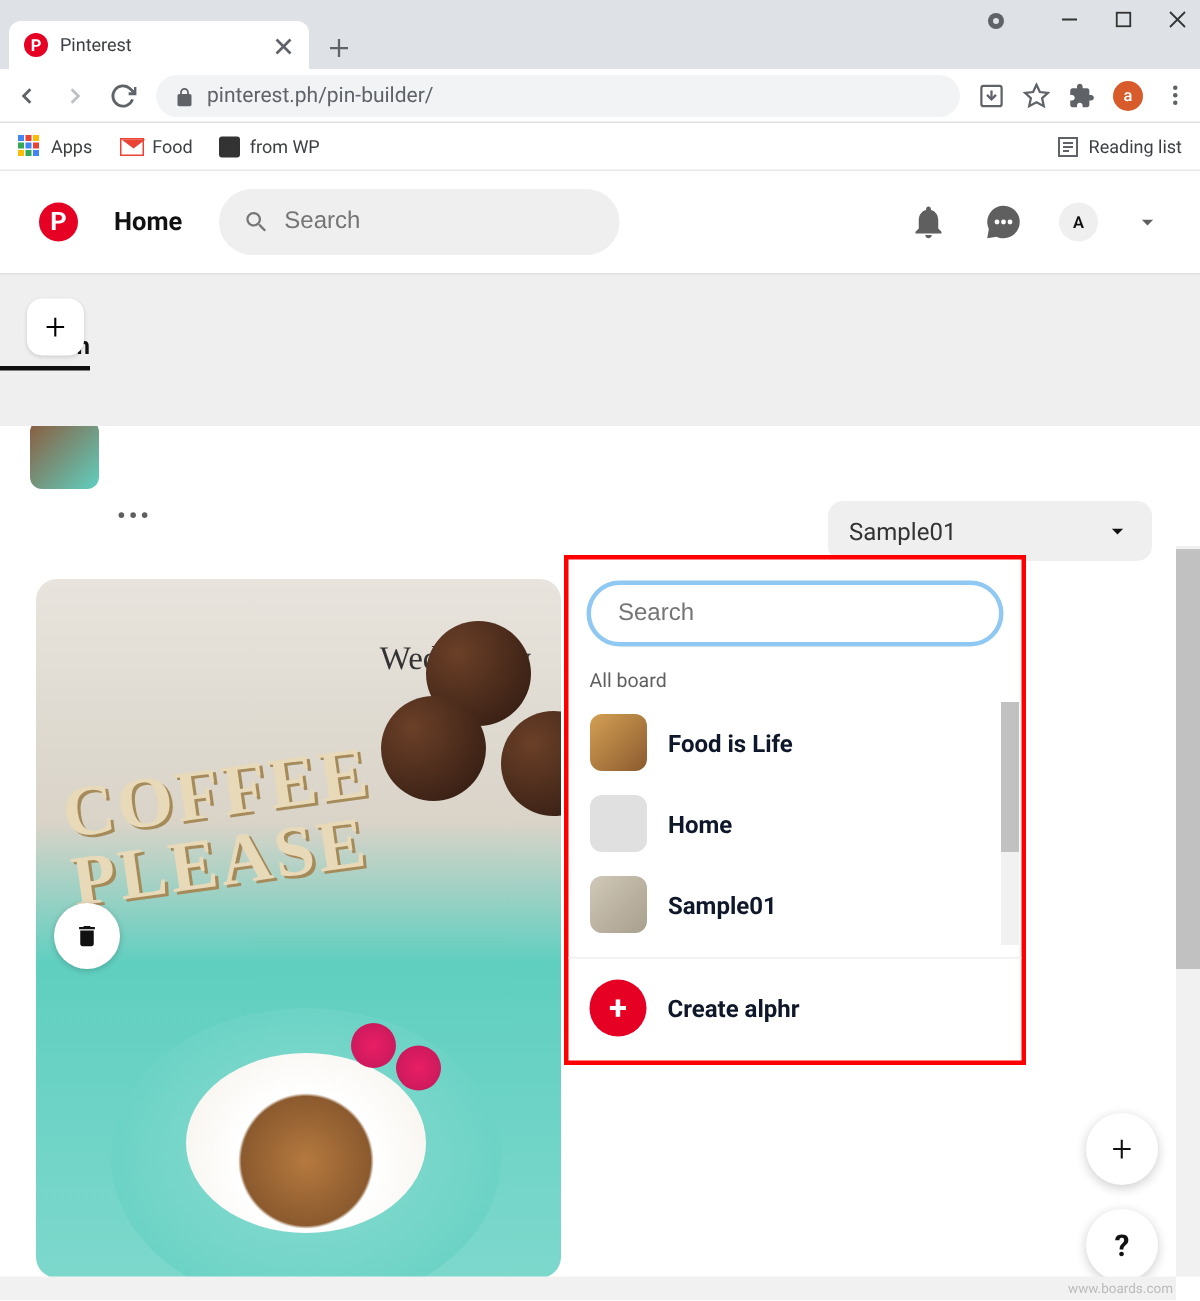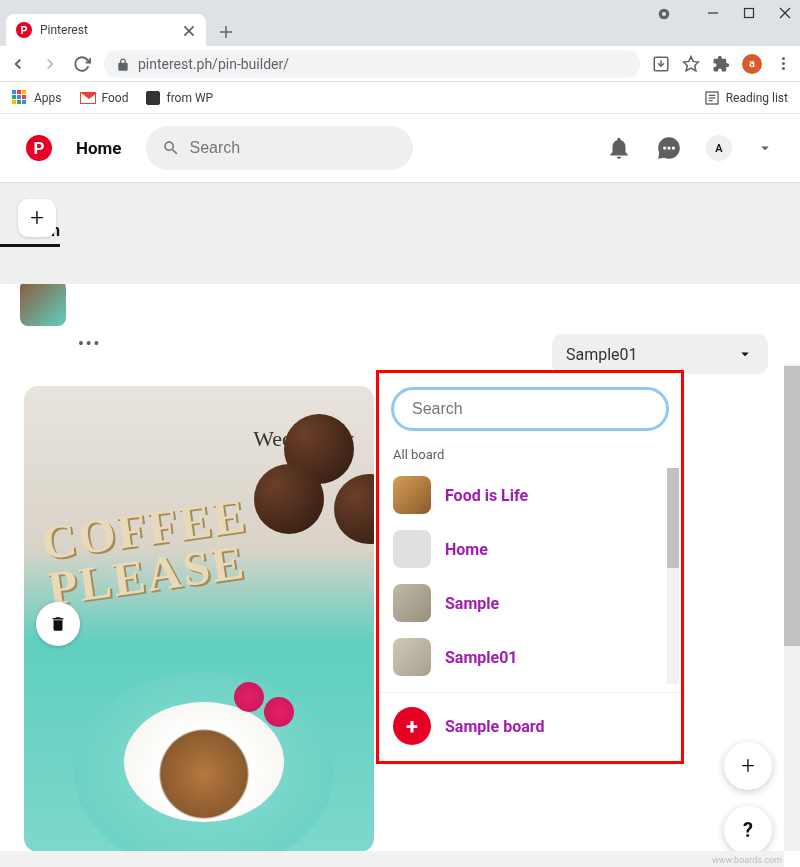--- a/index.html
+++ b/index.html
@@ -83,21 +83,21 @@
     .board-dropdown { position: absolute; left: 376px; top: 188px; width: 308px; background: #fff; border: 3px solid #ff0000; padding: 10px 0; }
     .bd-search { margin: 4px 12px 10px; height: 44px; border: 3px solid #8fc8f2; border-radius: 22px; display: flex; align-items: center; padding: 0 18px; }
     .bd-search input { border: none; outline: none; font-size: 16px; color: #888; flex:1; background: transparent; }
     .bd-section { font-size: 13px; color: #5f5f5f; padding: 6px 14px; }
     .bd-list { max-height: 270px; overflow-y: auto; position: relative; }
     .bd-item { display: flex; align-items: center; gap: 14px; padding: 8px 14px; }
     .bd-thumb { width: 38px; height: 38px; border-radius: 8px; background: #e0e0e0; }
     .bd-thumb.food { background: linear-gradient(135deg,#d4a054,#8b5a2e); }
     .bd-thumb.sample { background: linear-gradient(135deg,#c0b8a8,#988f7d); }
     .bd-thumb.sample01 { background: linear-gradient(135deg,#d0c8b8,#a89f8d); }
-    .bd-label { font-size: 16px; font-weight: 700; color: #a21caf; }
+    .bd-label { font-size: 16px; font-weight: 700; color: #0f172a; }
     .bd-create { display: flex; align-items: center; gap: 14px; padding: 14px 14px 6px; border-top: 1px solid #efefef; margin-top: 8px; }
     .bd-plus { width: 38px; height: 38px; border-radius: 50%; background: #e60023; display:flex;align-items:center;justify-content:center;color:#fff;font-size:22px;font-weight:bold; }
     .bd-scrollbar { position:absolute; right:2px; top:0; width:12px; height:260px; background:#f1f1f1; }
     .bd-thumb-scroll { position:absolute; top:0; width:100%; height:100px; background:#c1c1c1; }
     
     .dest-link { position: absolute; left: 382px; top: 640px; font-size: 18px; color: #888; }
     
     
     .fab { position: absolute; right: 28px; width: 48px; height: 48px; border-radius: 50%; background: #fff; box-shadow: 0 2px 8px rgba(0,0,0,0.2); display:flex;align-items:center;justify-content:center; font-size: 24px; font-weight: 300; color: #111; }
     .fab.plus { top: 560px; }
@@ -313,34 +313,30 @@
     <div class="bd-list">
       <div class="bd-item">
         <div class="bd-thumb food"></div>
         <span class="bd-label">Food is Life</span>
       </div>
       <div class="bd-item">
         <div class="bd-thumb"></div>
         <span class="bd-label">Home</span>
       </div>
       <div class="bd-item">
-        <div class="bd-thumb sample"></div>
-        <span class="bd-label">Sample</span>
-      </div>
-      <div class="bd-item">
         <div class="bd-thumb sample01"></div>
         <span class="bd-label">Sample01</span>
       </div>
       <div class="bd-scrollbar">
           <div class="bd-thumb-scroll"></div>
         </div>
     </div>
     <div class="bd-create">
       <div class="bd-plus">+</div>
-      <span class="bd-label">Sample board</span>
+      <span class="bd-label">Create alphr</span>
     </div>
   </div>
 
 
   <div class="fab plus">+</div>
   <div class="fab help">?</div>
 
   <div class="vscroll">
       <div class="vscroll-thumb"></div>
     </div>

